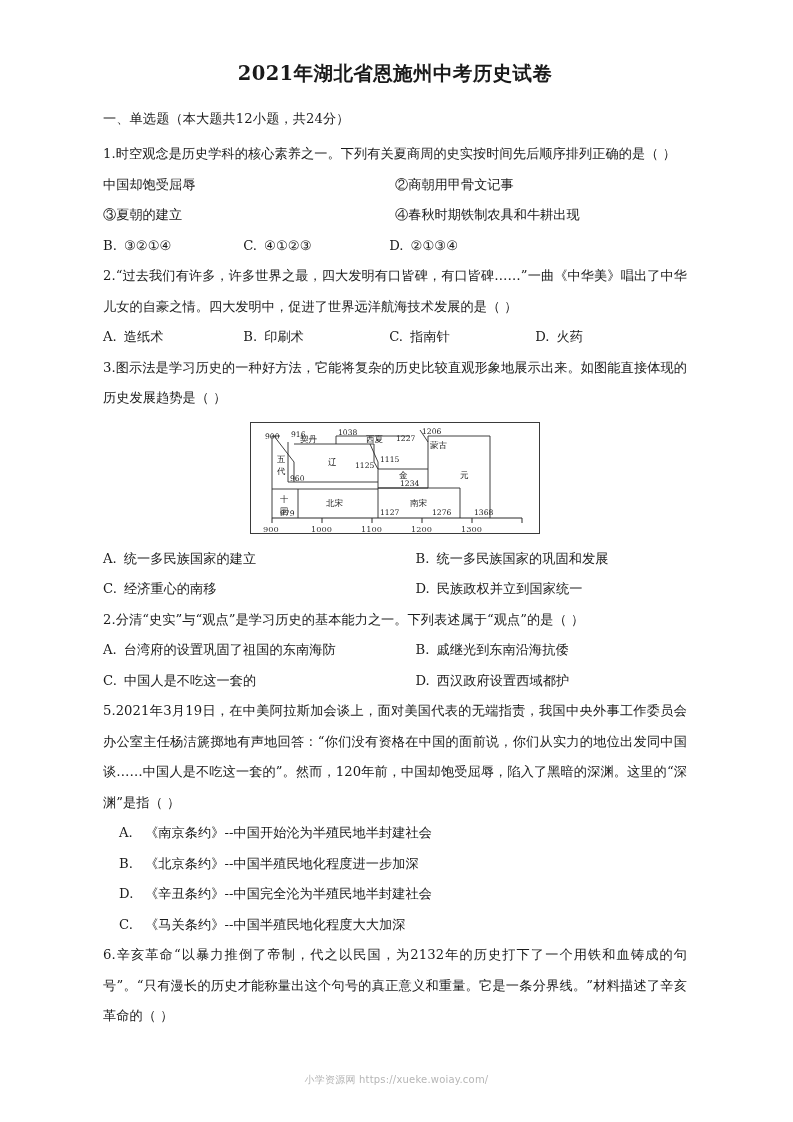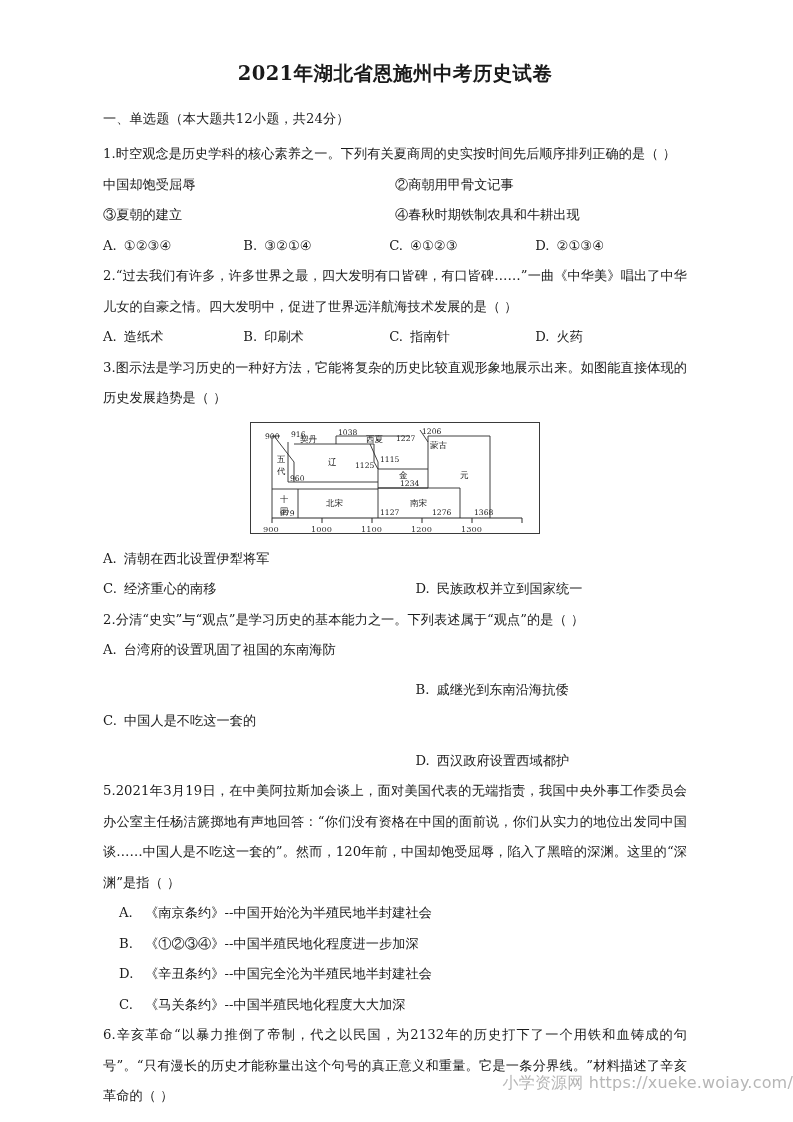--- a/index.html
+++ b/index.html
@@ -62,21 +62,21 @@
   .opt {
     white-space: nowrap;
   }
   
   .cols-4 .opt { width: 25%; }
   .cols-4 .opt:nth-child(1) { width: 24%; }
   .cols-2 .opt { width: 50%; }
   .cols-2-a .opt:nth-child(1) { width: 53.5%; }
   .cols-2-a .opt:nth-child(2) { width: 46.5%; }
   .cols-2-b .opt:nth-child(1) { width: 53.5%; }
-  .cols-2-b .opt:nth-child(2) { width: 46.5%; margin-top: 40px; }
+  .cols-2-b .opt:nth-child(2) { width: 46.5%; }
   .opt-label {
     display: inline-block;
     margin-right: 7px;
   }
   .stack-opt {
     font-size: 13.2px;
     line-height: 30.5px;
     letter-spacing: 0.05px;
     padding-left: 16px;
   }
@@ -133,22 +133,22 @@
   .fig-axis {
     stroke: #2a2a2a;
     stroke-width: 1;
   }
 
   .footer {
     position: absolute;
     left: 0;
     top: 1073px;
     width: 793px;
-    text-align: right;
-    font-size: 16px;
+    text-align: center;
+    font-size: 10px;
     color: #b6b6b6;
     font-family: "DejaVu Sans", "Liberation Sans", sans-serif;
     letter-spacing: 0.2px;
   }
 </style>
 </head>
 <body>
 
 <div class="page">
   <div class="content">
@@ -161,21 +161,20 @@
       <p class="q-stem">1.时空观念是历史学科的核心素养之一。下列有关夏商周的史实按时间先后顺序排列正确的是（      ）</p>
       <div class="sub-row">
         <div class="sub">中国却饱受屈辱</div>
         <div class="sub">②商朝用甲骨文记事</div>
       </div>
       <div class="sub-row">
         <div class="sub">③夏朝的建立</div>
         <div class="sub">④春秋时期铁制农具和牛耕出现</div>
       </div>
       <div class="opt-row cols-4">
-        <div class="opt"><span class="opt-label">A.</span><span>①②③④</span></div>
         <div class="opt"><span class="opt-label">B.</span><span>③②①④</span></div>
         <div class="opt"><span class="opt-label">C.</span><span>④①②③</span></div>
         <div class="opt"><span class="opt-label">D.</span><span>②①③④</span></div>
       </div>
     </div>
 
     <div class="q">
       <p class="q-stem">2.“过去我们有许多，许多世界之最，四大发明有口皆碑，有口皆碑……”一曲《中华美》唱出了中华儿女的自豪之情。四大发明中，促进了世界远洋航海技术发展的是（      ）</p>
       <div class="opt-row cols-4">
         <div class="opt"><span class="opt-label">A.</span><span>造纸术</span></div>
@@ -277,21 +276,22 @@
             <text class="fig-axis-num" x="13" y="110">900</text>
             <text class="fig-axis-num" x="61" y="110">1000</text>
             <text class="fig-axis-num" x="111" y="110">1100</text>
             <text class="fig-axis-num" x="161" y="110">1200</text>
             <text class="fig-axis-num" x="211" y="110">1300</text>
           </svg>
         </div>
       </div>
 
       <div class="opt-row cols-2 cols-2-a">
-        <div class="opt"><span class="opt-label">A.</span><span>清朝在西北设置伊犁将军</span></div>
+        <div class="opt"><span class="opt-label">A.</span><span>统一多民族国家的建立</span></div>
+        <div class="opt"><span class="opt-label">B.</span><span>统一多民族国家的巩固和发展</span></div>
       </div>
       <div class="opt-row cols-2 cols-2-a">
         <div class="opt"><span class="opt-label">C.</span><span>经济重心的南移</span></div>
         <div class="opt"><span class="opt-label">D.</span><span>民族政权并立到国家统一</span></div>
       </div>
     </div>
 
     <div class="q">
       <p class="q-stem">2.分清“史实”与“观点”是学习历史的基本能力之一。下列表述属于“观点”的是（      ）</p>
       <div class="opt-row cols-2 cols-2-b">
@@ -300,21 +300,21 @@
       </div>
       <div class="opt-row cols-2 cols-2-b">
         <div class="opt"><span class="opt-label">C.</span><span>中国人是不吃这一套的</span></div>
         <div class="opt"><span class="opt-label">D.</span><span>西汉政府设置西域都护</span></div>
       </div>
     </div>
 
     <div class="q">
       <p class="q-stem">5.2021年3月19日，在中美阿拉斯加会谈上，面对美国代表的无端指责，我国中央外事工作委员会办公室主任杨洁篪掷地有声地回答：“你们没有资格在中国的面前说，你们从实力的地位出发同中国谈……中国人是不吃这一套的”。然而，120年前，中国却饱受屈辱，陷入了黑暗的深渊。这里的“深渊”是指（      ）</p>
       <div class="stack-opt"><span class="opt-label">A.</span><span>《南京条约》--中国开始沦为半殖民地半封建社会</span></div>
-      <div class="stack-opt"><span class="opt-label">B.</span><span>《①②③④》--中国半殖民地化程度进一步加深</span></div>
+      <div class="stack-opt"><span class="opt-label">B.</span><span>《北京条约》--中国半殖民地化程度进一步加深</span></div>
       <div class="stack-opt"><span class="opt-label">D.</span><span>《辛丑条约》--中国完全沦为半殖民地半封建社会</span></div>
       <div class="stack-opt"><span class="opt-label">C.</span><span>《马关条约》--中国半殖民地化程度大大加深</span></div>
     </div>
 
     <div class="q">
       <p class="q-stem">6.辛亥革命“以暴力推倒了帝制，代之以民国，为2132年的历史打下了一个用铁和血铸成的句号”。“只有漫长的历史才能称量出这个句号的真正意义和重量。它是一条分界线。”材料描述了辛亥革命的（      ）</p>
     </div>
 
   </div>
 

